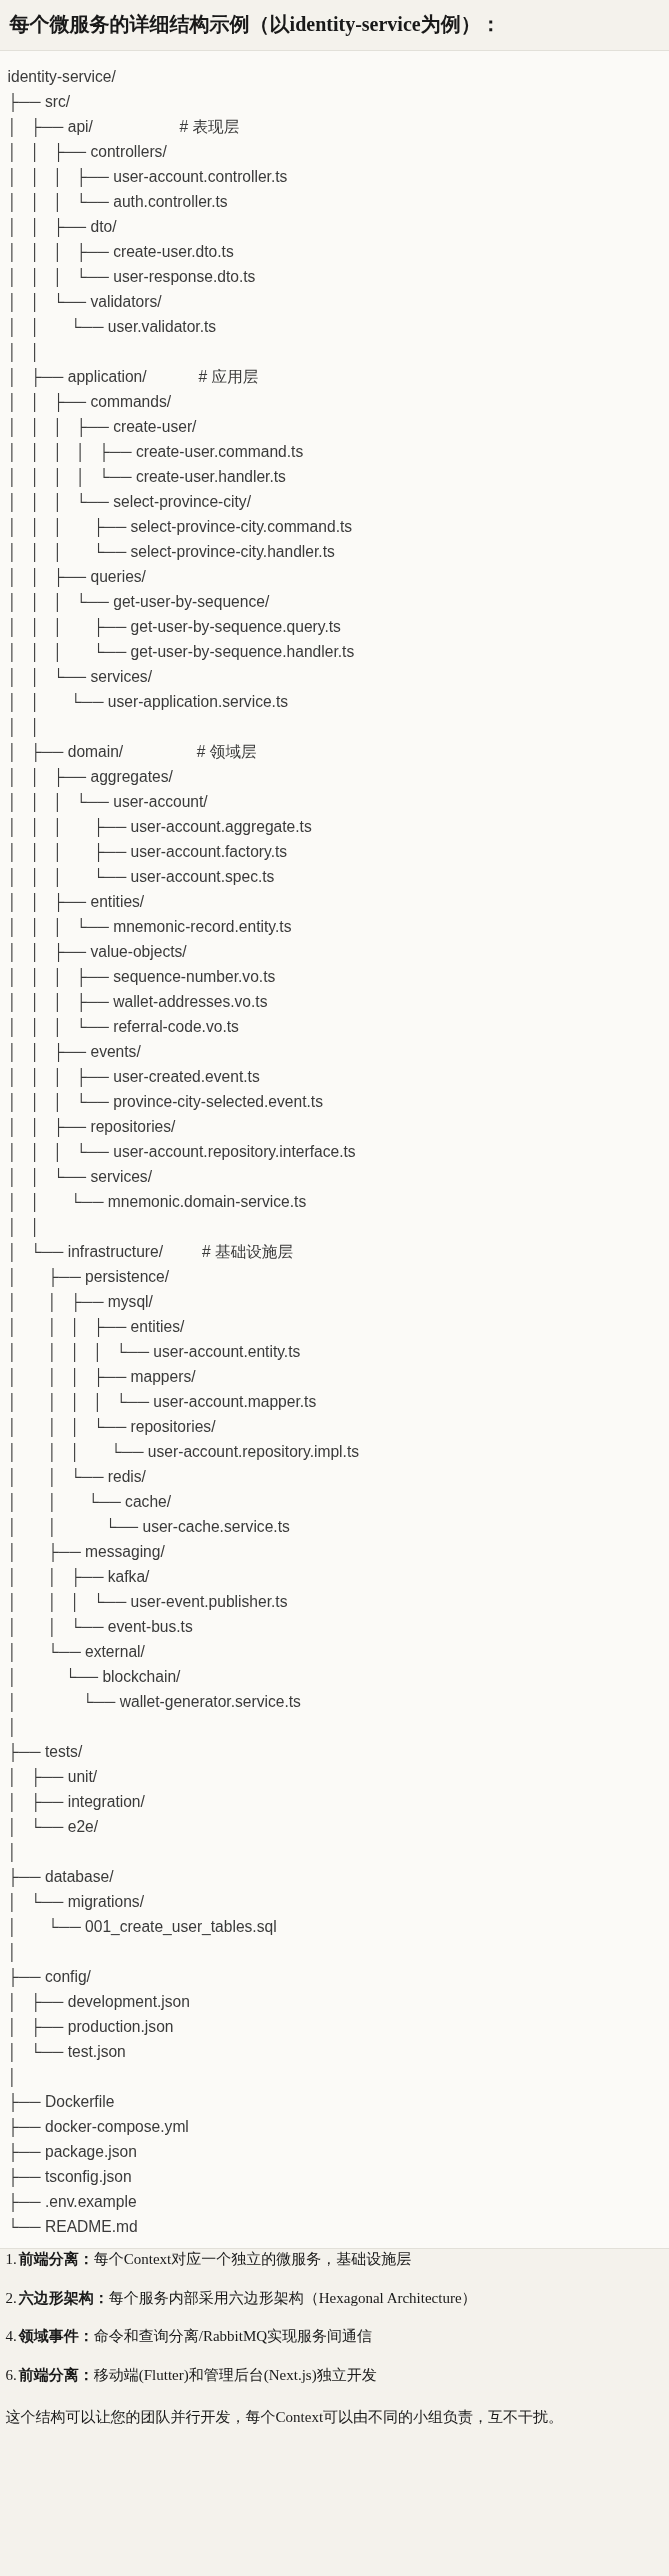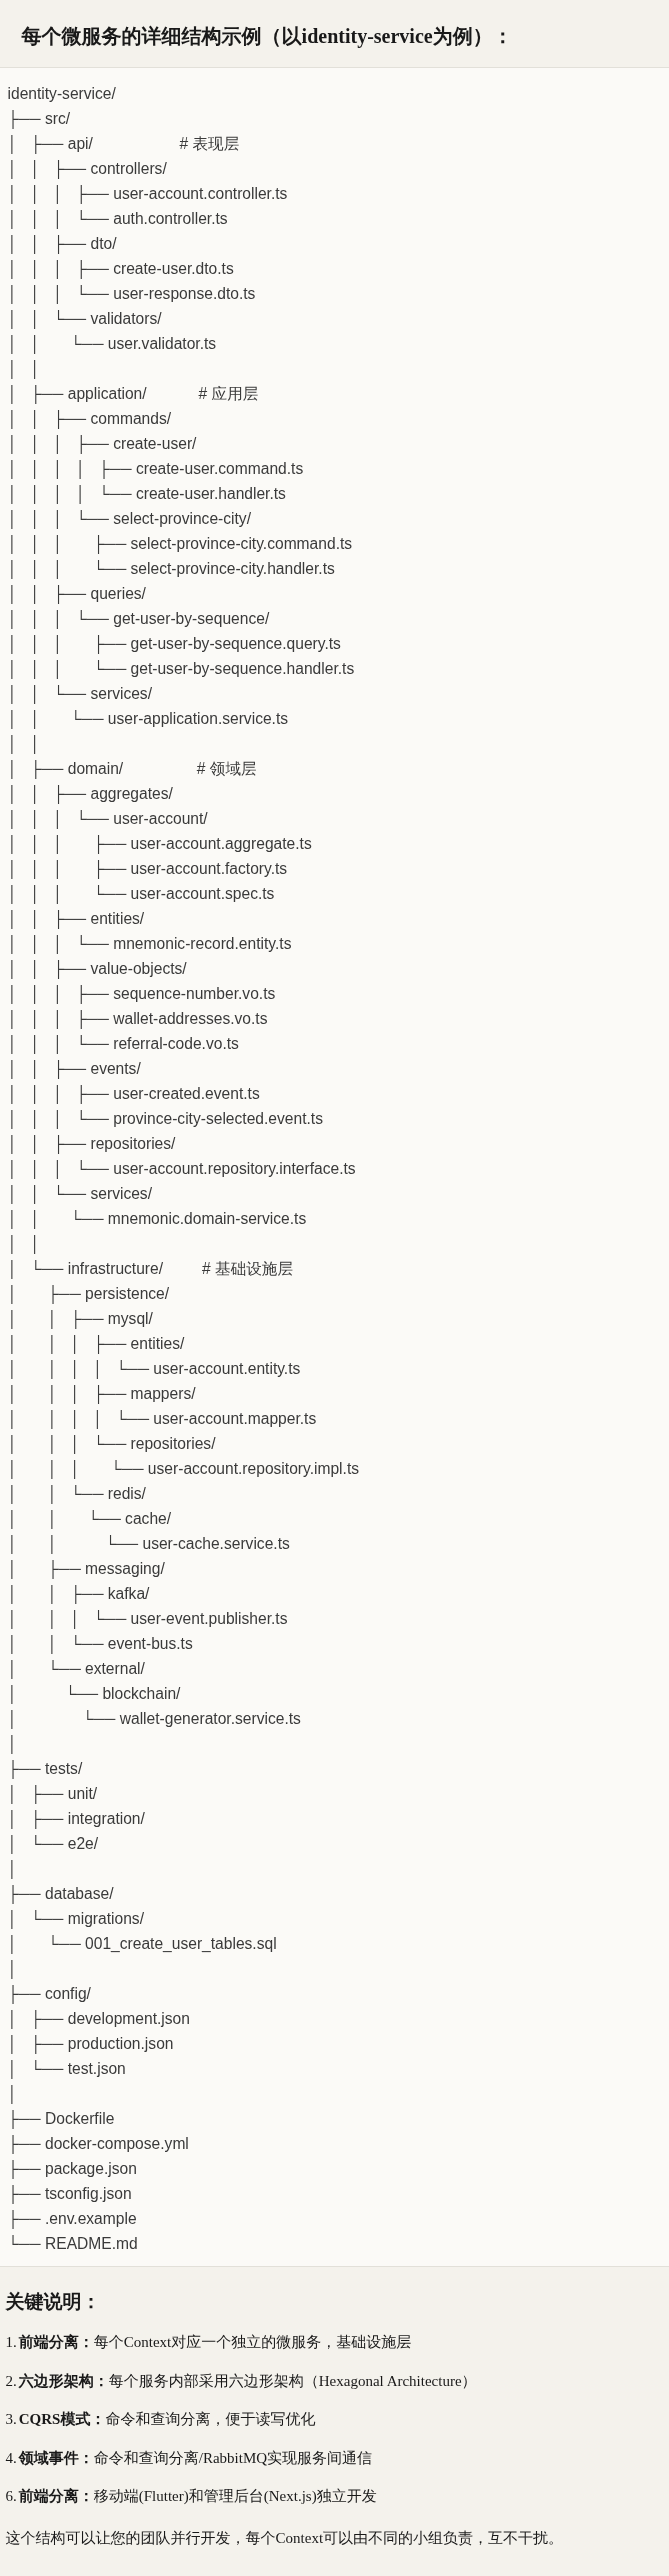--- a/index.html
+++ b/index.html
@@ -15,21 +15,21 @@
     width:669px;
     min-height:2576px;
     background:var(--page-bg);
     color:var(--body-text);
     font-family:"Liberation Serif", serif;
   }
   .page-title{
     font-size:20px;
     font-weight:700;
     line-height:29px;
-    margin:16px;
+    margin:4px;
     padding:6.3px 6.3px 0 5.6px;
   }
   .code-block{
     margin-top:10.6px;
     background:var(--code-bg);
     border-top:0.6px solid var(--code-border);
     border-bottom:0.6px solid var(--code-border);
     padding:13px 7.5px 9.4px 7.5px;
     width:100%;
   }
@@ -162,32 +162,28 @@
 │
 ├── Dockerfile
 ├── docker-compose.yml
 ├── package.json
 ├── tsconfig.json
 ├── .env.example
 └── README.md</pre>
 </div>
 
 <div class="notes-section">
-  <h3 class="notes-heading">关键说明：</h3>
 
   <ol class="notes-list">
 
   <li class="note-item">
       <span class="note-number">1.</span><span class="note-term">前端分离：</span><span class="note-text">每个Context对应一个独立的微服务，基础设施层</span>
     </li>
       <li class="note-item">
       <span class="note-number">2.</span><span class="note-term">六边形架构：</span><span class="note-text">每个服务内部采用六边形架构（Hexagonal Architecture）</span>
-    </li>
-      <li class="note-item">
-      <span class="note-number">3.</span><span class="note-term">CQRS模式：</span><span class="note-text">命令和查询分离，便于读写优化</span>
     </li>
       <li class="note-item">
       <span class="note-number">4.</span><span class="note-term">领域事件：</span><span class="note-text">命令和查询分离/RabbitMQ实现服务间通信</span>
     </li>
       <li class="note-item">
       <span class="note-number">6.</span><span class="note-term">前端分离：</span><span class="note-text">移动端(Flutter)和管理后台(Next.js)独立开发</span>
     </li>
     </ol>
 
   <p class="closing-paragraph">这个结构可以让您的团队并行开发，每个Context可以由不同的小组负责，互不干扰。</p>

